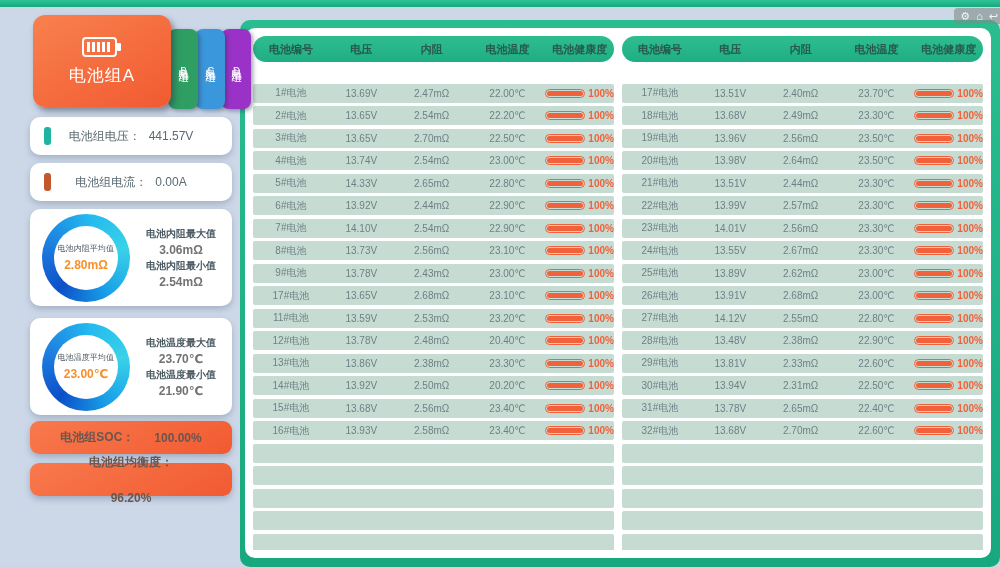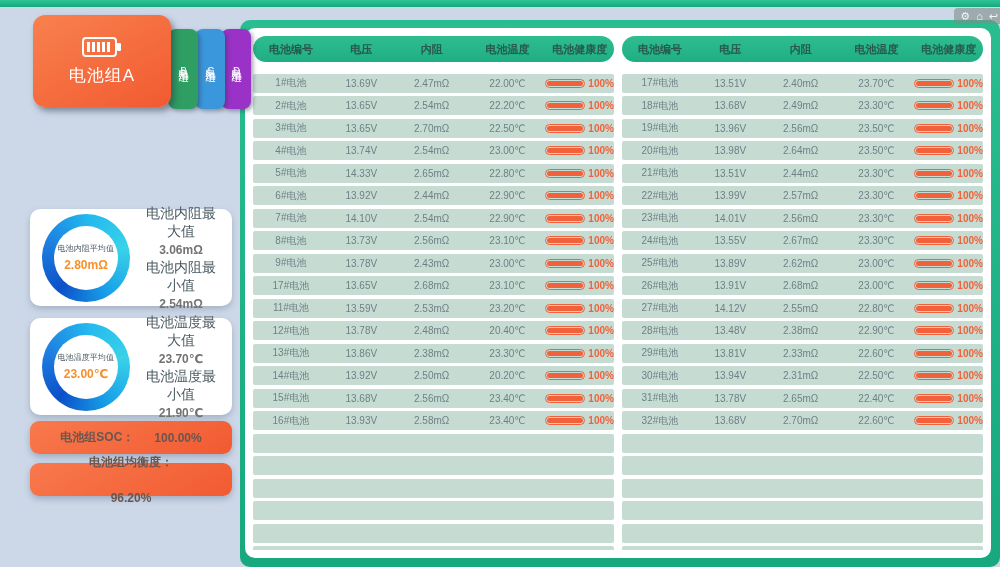--- a/index.html
+++ b/index.html
@@ -39,38 +39,38 @@
   
   .gauge-card { height:97px; display:flex; align-items:center; padding:0 10px 0 12px; gap:10px; }
   .ring { width:88px; height:88px; border-radius:50%; flex:0 0 88px;
           background:conic-gradient(from 220deg,#0c50c8,#1d7fe0,#23b9ee,#39d2e8,#18a0e8,#0c50c8);
           display:flex; align-items:center; justify-content:center; }
   .ring-inner { width:64px; height:64px; border-radius:50%; background:#fff; display:flex;
                 flex-direction:column; align-items:center; justify-content:center; gap:3px; text-align:center; }
   .ring-label { font-size:8.5px; color:#4a5a62; transform:scale(.95); white-space:nowrap; }
   .ring-value { font-size:12px; font-weight:bold; color:#f7902a; }
   .gauge-side { display:flex; flex-direction:column; gap:2px; text-align:center; flex:1; }
-  .side-label { font-size:14px; color:#4a5a62; }
+  .side-label { font-size:10px; color:#4a5a62;font-weight:bold; }
   .side-value { font-size:12px; font-weight:bold; color:#737373; }
 
   
   .orange-btn { height:33px; border-radius:9px; background:linear-gradient(150deg,#f8794d,#f25a31);
                 display:flex; align-items:center; justify-content:center; gap:20px;
                 font-size:12px; color:#6a564e; font-weight:bold; cursor:pointer;
                 box-shadow:0 3px 6px rgba(90,105,130,.4); }
 
   
   .main-green { position:absolute; left:240px; top:20px; width:760px; height:547px;
                 background:linear-gradient(#29bd90,#17a87d); border-radius:10px; }
   .white-panel { position:absolute; left:5px; top:8px; right:9px; bottom:9px;
                  background:#fff; border-radius:10px; padding:8px; display:flex; gap:8px; }
   .btable { flex:1; display:flex; flex-direction:column; gap:3.5px; overflow:hidden; }
   .thead { height:26px; flex:0 0 26px; background:linear-gradient(#2fbd8f,#1fae83); border-radius:13px;
            display:grid; grid-template-columns:21% 18% 21% 21% 19%; align-items:center;
-           font-size:11px; font-weight:bold; color:#275a4c; text-align:center; margin-bottom:8px; }
+           font-size:11px; font-weight:bold; color:#275a4c; text-align:center; margin-bottom:18px; }
   .trow { height:19px; flex:0 0 19px; background:#c6dcd3; border-radius:2px;
           display:grid; grid-template-columns:21% 18% 21% 21% 19%; align-items:center;
           font-size:10px; color:#6e8086; text-align:center; }
   .trow.empty { background:#c6dcd3; }
   .health-cell { display:flex; align-items:center; justify-content:center; gap:3px; }
   .hbar { width:44px; height:9px; border:1px solid #f1613b; border-radius:5px; padding:1px; }
   .hbar-fill { height:100%; background:#f1613b; border-radius:4px; }
   .hpct { font-size:10px; color:#f1613b;font-weight:bold; }
 </style>
 </head>
@@ -99,21 +99,31 @@
         <rect x="5" y="6" width="3" height="10" fill="#fff"></rect>
         <rect x="10" y="6" width="3" height="10" fill="#fff"></rect>
         <rect x="15" y="6" width="3" height="10" fill="#fff"></rect>
         <rect x="20" y="6" width="3" height="10" fill="#fff"></rect>
         <rect x="25" y="6" width="3" height="10" fill="#fff"></rect>
       </svg>
       <span class="glabel">电池组A</span>
     </div>
   </div>
 
-
+  <div class="card metric" style="top:110px;">
+    <span class="vbar" style="background:#1db5a0;"></span>
+    <span>电池组电压：</span>
+    <span>441.57V</span>
+  </div>
+
+  <div class="card metric" style="top:156px;">
+    <span class="vbar" style="background:#c05a2c;"></span>
+    <span>电池组电流：</span>
+    <span>0.00A</span>
+  </div>
 
   <div class="card gauge-card" style="top:202px;">
     <div class="ring">
       <div class="ring-inner">
         <span class="ring-label">电池内阻平均值</span>
         <span class="ring-value">2.80mΩ</span>
       </div>
     </div>
     <div class="gauge-side">
       <span class="side-label">电池内阻最大值</span>

